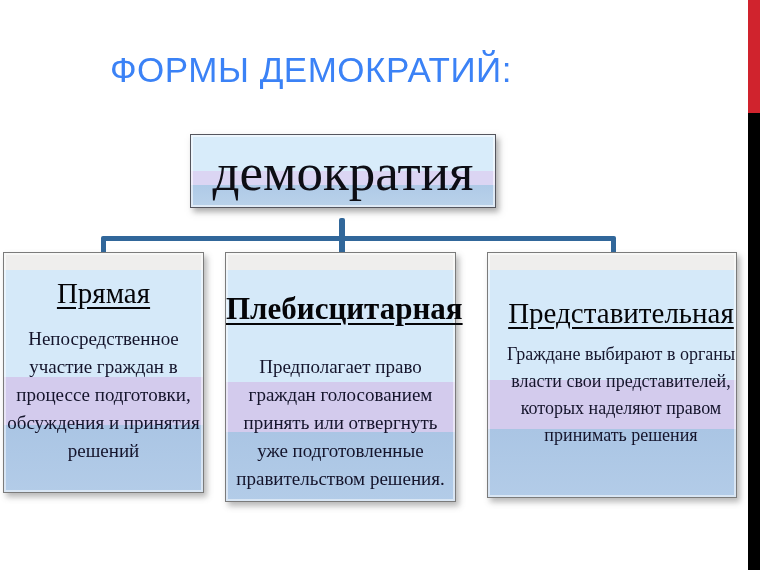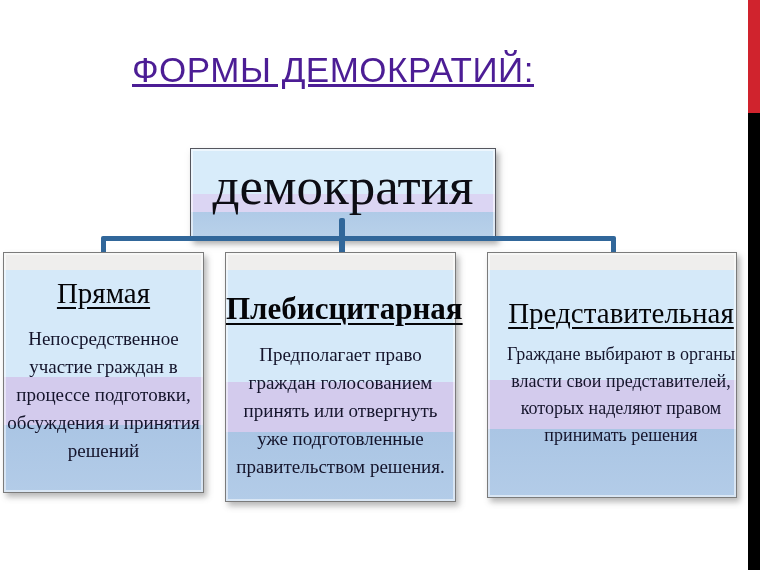--- a/index.html
+++ b/index.html
@@ -7,37 +7,36 @@
     width: 760px; height: 570px;
     background: #ffffff;
     position: relative;
     overflow: hidden;
     font-family: "Liberation Serif", serif;
   }
   .abs { position: absolute; }
 
   
   .slide-title {
-    left: 132px; top: 50px;
+    left: 110px; top: 50px;
     font-family: "Liberation Sans", sans-serif;
     font-size: 35px;
     font-weight: 400;
     letter-spacing: 0.5px;
-    color: #4c1d95;
+    color: #3b82f6;
     white-space: nowrap;
-    text-decoration: underline;
   }
 
   
   .stripe-red   { left: 748px; top: 0;     width: 12px; height: 113px; background: #d0232d; }
   .stripe-black { left: 748px; top: 113px; width: 12px; height: 457px; background: #000000; }
 
   
   .root-box {
-    left: 190px; top: 148px; width: 306px; height: 92px;
+    left: 190px; top: 134px; width: 306px; height: 74px;
     box-sizing: border-box;
     border: 1px solid #55565e;
     background: linear-gradient(180deg,
       #d8ecfa 0%, #d8ecfa 50%,
       #dbd5f3 50%, #dbd5f3 70%,
       #afcae7 70%, #bad2ea 100%);
     box-shadow: inset 0 0 0 2px rgba(255,255,255,0.55), 3px 4px 6px rgba(90,90,90,0.5);
     text-align: center;
   }
   .root-label {
@@ -83,21 +82,21 @@
   .node-2 .node-title { font-size: 31px; font-weight: bold; }
   .node-3 .node-title { font-size: 29px; }
 
   .node-body {
     margin-top: 15px;
     font-size: 19px;
     line-height: 28px;
     color: #14142b;
     white-space: pre-line;
   }
-  .node-2 .node-body { margin-top: 14px; }
+  .node-2 .node-body { margin-top: 26px; }
   .node-3 .node-body { margin-top: 11px; font-size: 18px; line-height: 27px; }
 </style>
 </head>
 <body>
 
 <div class="abs slide-title">ФОРМЫ ДЕМОКРАТИЙ:</div>
 
 <div class="abs root-box">
   <div class="root-label">демократия</div>
 </div>

